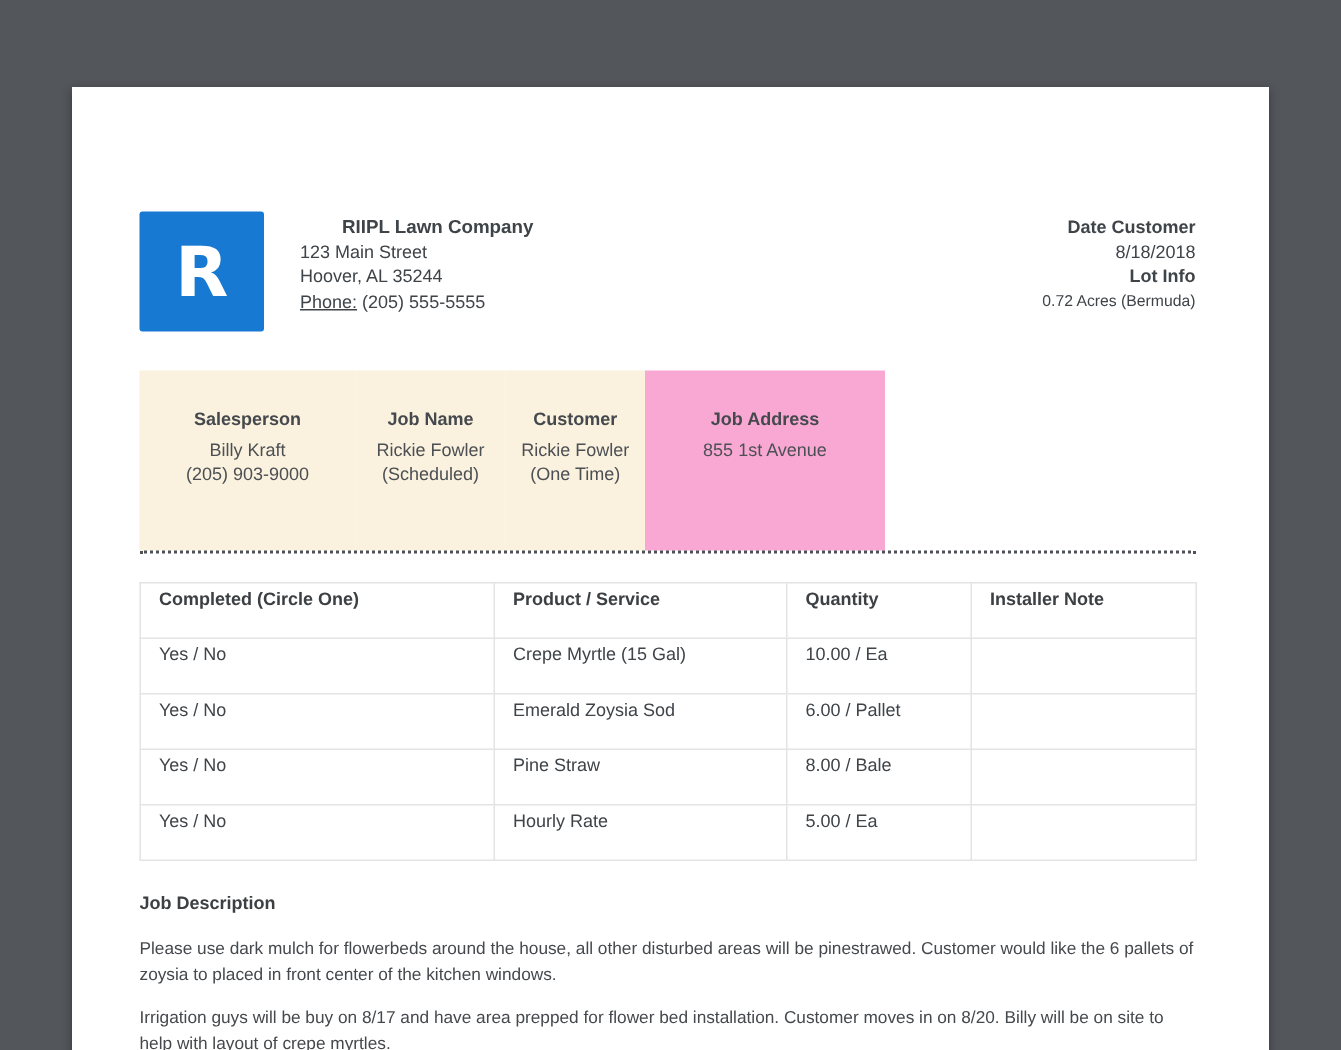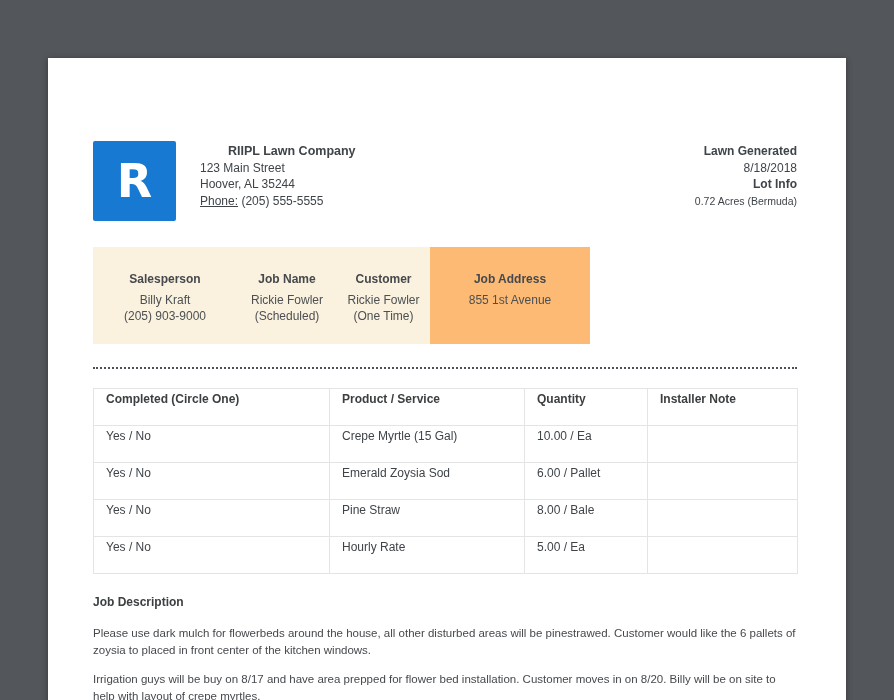--- a/index.html
+++ b/index.html
@@ -44,34 +44,34 @@
   .meta {
     position: absolute; right: 49px; top: 85px;
     text-align: right; font-size: 12px; color: #3f4449; line-height: 16.5px;
   }
   .meta-label { font-weight: 700; }
   .meta-label.lot { }
   .meta-value.small { font-size: 10.5px; }
   
   .info-band {
     position: absolute; left: 45px; top: 189px;
-    width: 497px; height: 97px;
+    width: 497px; height: 120px;
     display: flex;
   }
   .band-col {
     background: #faf1de;
     text-align: center; padding-top: 24px;
     font-size: 12px; color: #4c5054; line-height: 16px;
     height: 100%;
   }
   .band-col .band-label { font-weight: 700; color: #45494d; margin-bottom: 5px; }
   .band-col.c1 { width: 144px; }
   .band-col.c2 { width: 100px; }
   .band-col.c3 { width: 93px; }
-  .band-col.c4 { width: 160px; background: #fdba74; }
+  .band-col.c4 { width: 160px; background: #f9a8d4; }
   
   .divider {
     position: absolute; left: 45px; top: 309px; width: 704px;
     border-top: 2px dotted #4d5156; height: 0;
   }
   
   .sow-table {
     position: absolute; left: 45px; top: 330px; width: 704px;
     border-collapse: collapse; table-layout: fixed;
   }
@@ -109,21 +109,21 @@
   </div>
 
   <div class="company-info">
     <div class="company-name">RIIPL Lawn Company</div>
     <div>123 Main Street</div>
     <div>Hoover, AL 35244</div>
     <div><span class="phone-label">Phone:</span> <span>(205) 555-5555</span></div>
   </div>
 
   <div class="meta">
-    <div class="meta-label">Lawn Generated</div>
+    <div class="meta-label">Date Customer</div>
     <div class="meta-value">8/18/2018</div>
     <div class="meta-label lot">Lot Info</div>
     <div class="meta-value small">0.72 Acres (Bermuda)</div>
   </div>
 
   <div class="info-band">
     <div class="band-col c1">
       <div class="band-label">Salesperson</div>
       <div>Billy Kraft</div>
       <div>(205) 903-9000</div>

